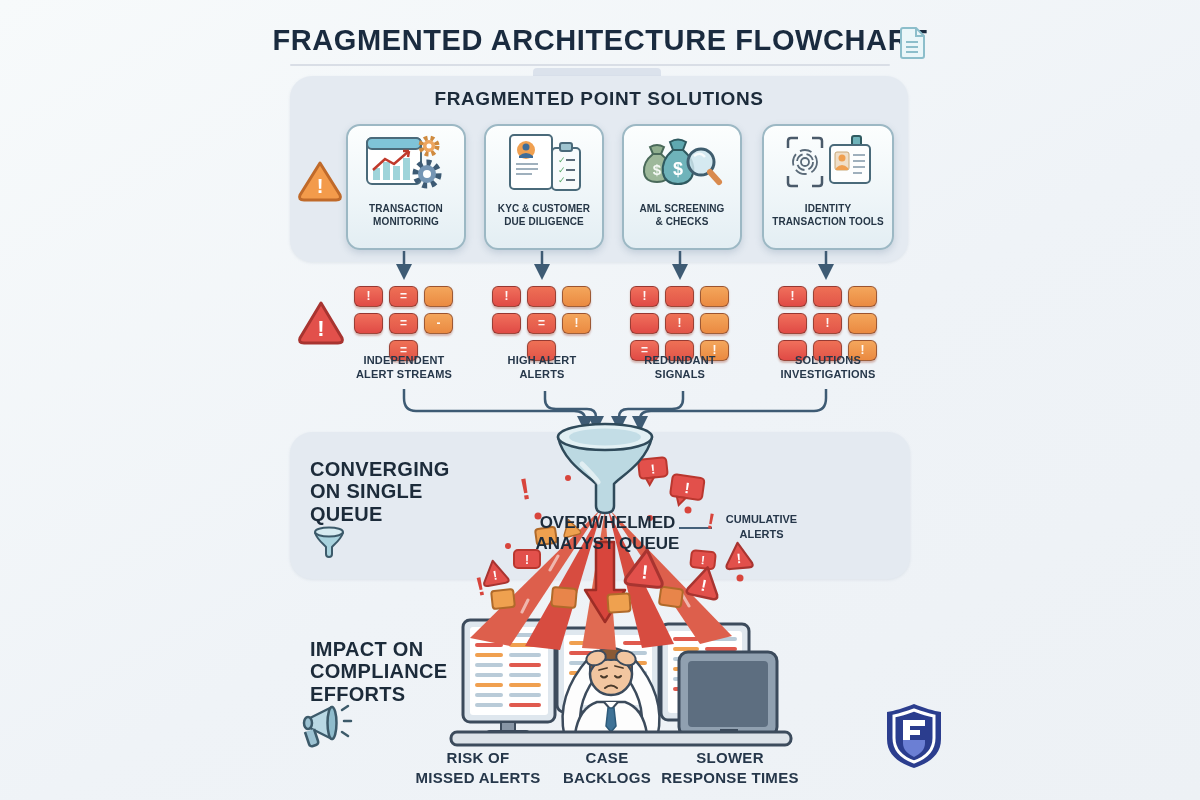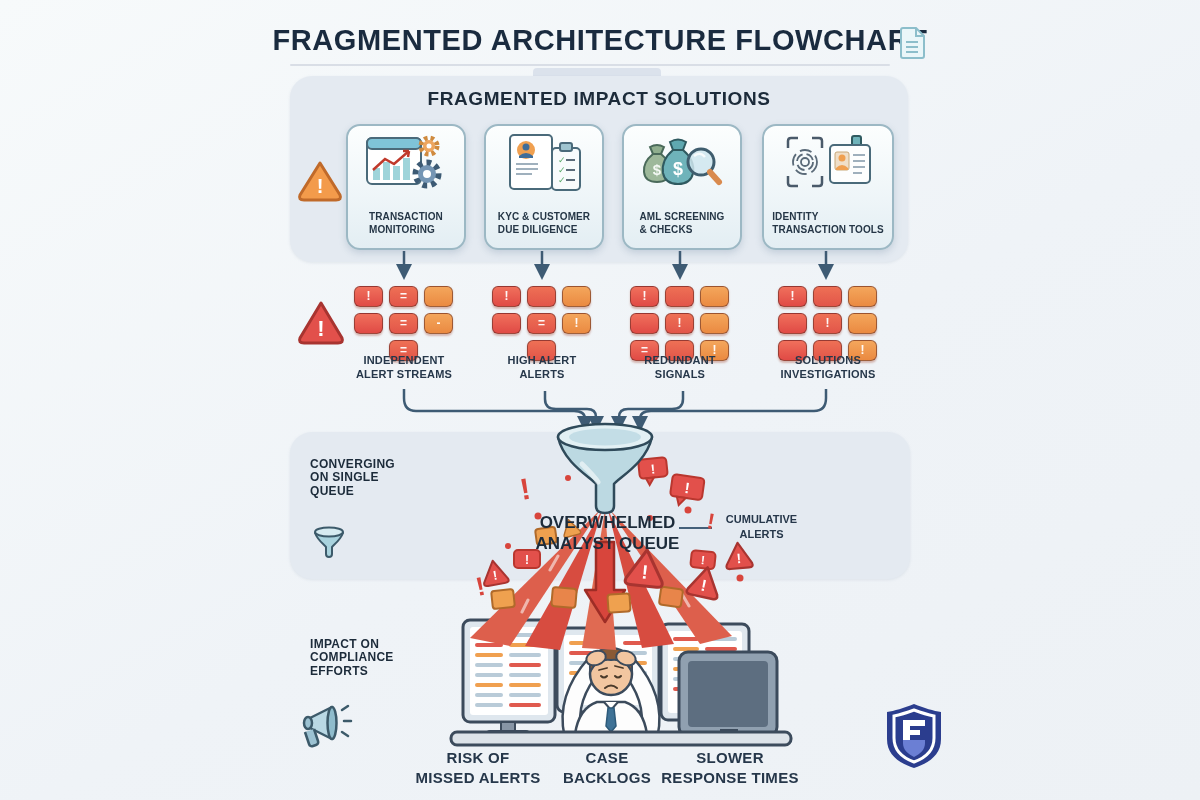--- a/index.html
+++ b/index.html
@@ -17,36 +17,36 @@
   .panel-tab{left:533px;top:68px;width:128px;height:14px;background:#dbe2ec;border-radius:4px 4px 0 0;}
   .sec1{left:290px;top:76px;width:618px;height:186px;}
   .sec2{left:290px;top:432px;width:620px;height:147px;}
   .sec-heading{left:290px;top:88px;width:618px;text-align:center;font-size:19px;font-weight:800;
     color:#1c2b3a;letter-spacing:.6px;z-index:2;}
   
   .card{top:124px;height:122px;background:linear-gradient(180deg,#fcfefe 0%,#eef5f8 60%,#e3eef3 100%);
     border:2px solid #9cb8c4;border-radius:14px;box-shadow:0 3px 7px rgba(110,135,160,.28);
     z-index:2;display:flex;flex-direction:column;align-items:center;}
   .card .icon-zone{height:76px;display:flex;align-items:center;justify-content:center;}
-  .card .card-label{font-size:10px;font-weight:800;color:#253646;text-align:left;line-height:1.3;
-    letter-spacing:.1px;margin-top:8px;}
+  .card .card-label{font-size:10px;font-weight:800;color:#253646;text-align:center;line-height:1.3;
+    letter-spacing:.1px;}
   
   .tilegrid{display:grid;grid-template-columns:repeat(3,29px);gap:6px;z-index:2;}
   .tile{width:29px;height:21px;border-radius:6px;border:1.5px solid rgba(90,38,32,.55);
     box-sizing:border-box;box-shadow:0 1.5px 2px rgba(160,70,50,.35);}
   .tile.c0{background:linear-gradient(180deg,#f0705c,#e04a45);}
   .tile.c1{background:linear-gradient(180deg,#ee7055,#e25549);}
   .tile.c2{background:linear-gradient(180deg,#f4a65c,#ea8a41);}
   .tile span{display:block;text-align:center;color:rgba(255,255,255,.95);font-weight:800;
     font-size:12px;line-height:18px;}
   .tile.empty{visibility:hidden;}
   .group-label{top:353px;width:150px;text-align:center;font-size:11px;font-weight:800;
     color:#26374a;line-height:1.3;letter-spacing:.2px;z-index:2;}
   
-  .big-label{font-size:12px;font-weight:800;color:#1c2b3a;line-height:1.12;letter-spacing:.3px;z-index:5;}
+  .big-label{font-size:20px;font-weight:800;color:#1c2b3a;line-height:1.12;letter-spacing:.3px;z-index:5;}
   .queue-label{left:520px;top:512px;width:175px;text-align:center;font-size:17px;font-weight:800;
     color:#1c2b3a;line-height:1.25;z-index:6;}
   .cumulative-label{left:714px;top:512px;width:95px;text-align:center;font-size:11px;font-weight:800;
     color:#26374a;line-height:1.35;z-index:6;}
   .impact-label{top:748px;text-align:center;font-size:15px;font-weight:800;color:#26374a;
     line-height:1.35;letter-spacing:.3px;z-index:2;}
   
   .logo{left:880px;top:700px;width:300px;height:88px;z-index:2;}
   .logo-shield{position:absolute;left:4px;top:3px;}
   .logo-text{position:absolute;left:70px;top:8px;width:226px;}
@@ -65,21 +65,21 @@
   <div class="abs title">FRAGMENTED ARCHITECTURE FLOWCHART</div>
   <svg style="left:899px;top:27px;z-index:2" width="26" height="32" viewBox="0 0 26 32">
     <path d="M4,1 h13 l8,8 v20 a2,2 0 0 1 -2,2 H4 a2,2 0 0 1 -2,-2 V3 a2,2 0 0 1 2,-2 Z" fill="#eaf6f9" stroke="#8cbecb" stroke-width="2"></path>
     <path d="M17,1 v8 h8" fill="none" stroke="#8cbecb" stroke-width="2"></path>
     <path d="M7,15 h12 M7,20 h12 M7,25 h12" stroke="#8cbecb" stroke-width="2"></path>
   </svg>
   <div class="abs title-rule"></div>
 
   <div class="abs panel-tab"></div>
   <div class="abs panel sec1"></div>
-  <div class="abs sec-heading">FRAGMENTED IMPACT SOLUTIONS</div>
+  <div class="abs sec-heading">FRAGMENTED POINT SOLUTIONS</div>
 
   <svg style="left:297px;top:160px;z-index:2" width="46" height="42" viewBox="0 0 46 42">
     <path d="M23,3 L43,35 Q45,40 39,40 H7 Q1,40 3,35 Z" fill="#f39b4b" stroke="#c06a2a" stroke-width="3" stroke-linejoin="round"></path>
     <text x="23" y="33" text-anchor="middle" font-size="20" font-weight="800" fill="#fff">!</text>
   </svg>
   <svg style="left:297px;top:300px;z-index:2" width="48" height="46" viewBox="0 0 48 46">
     <path d="M24,3 L45,38 Q47,43 41,43 H7 Q1,43 3,38 Z" fill="#e2504b" stroke="#a83430" stroke-width="3" stroke-linejoin="round"></path>
     <text x="24" y="36" text-anchor="middle" font-size="22" font-weight="800" fill="#fff">!</text>
   </svg>
 

